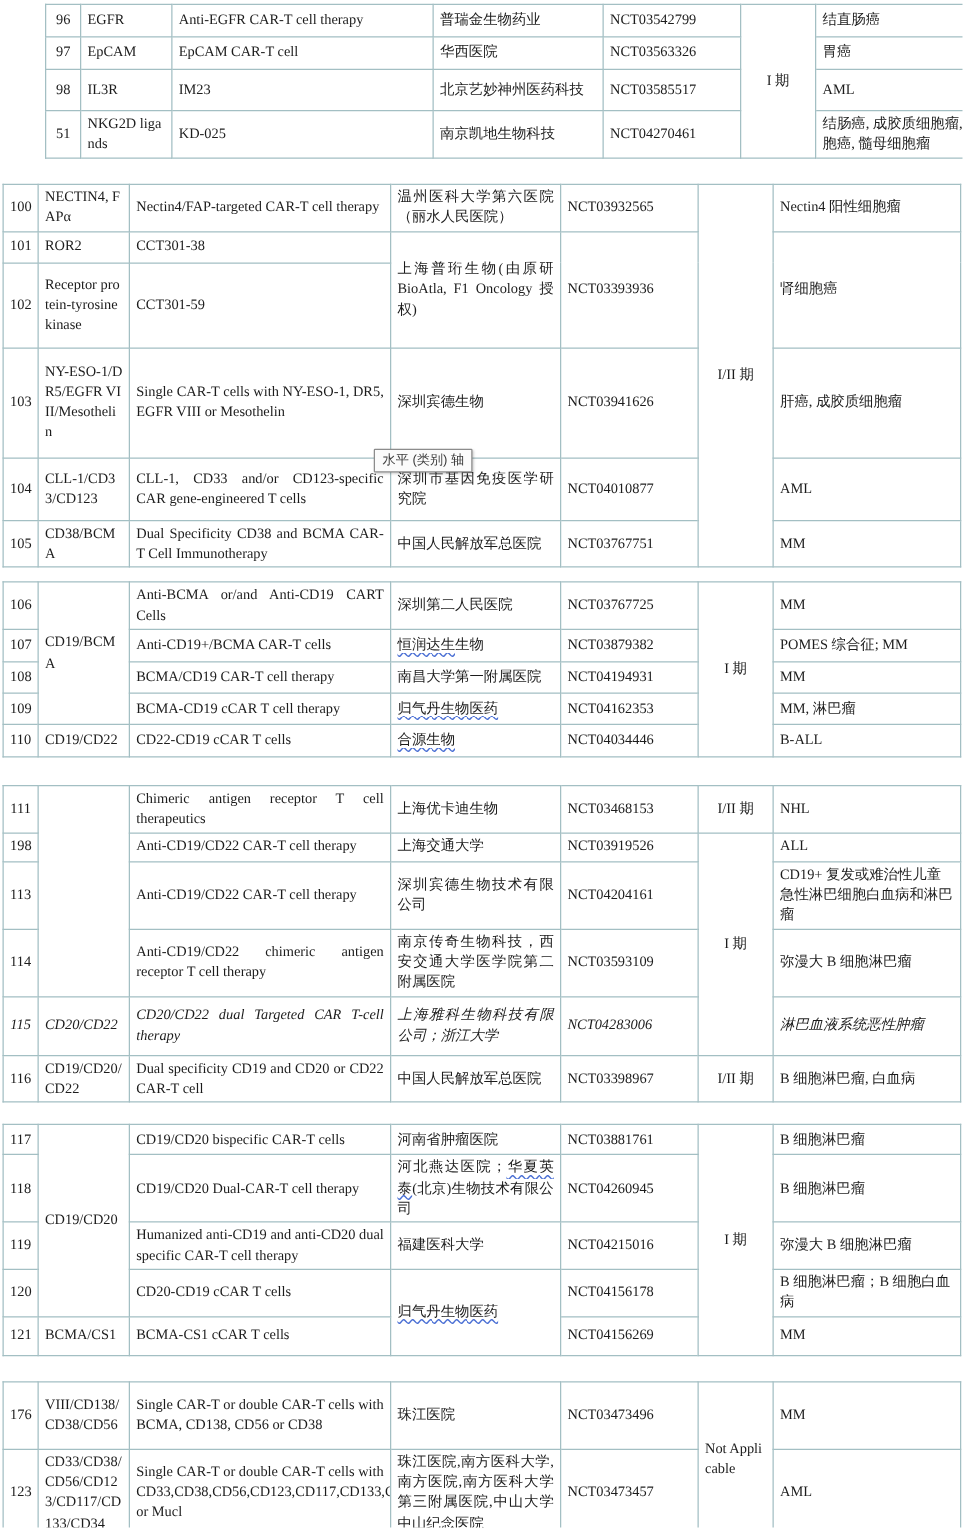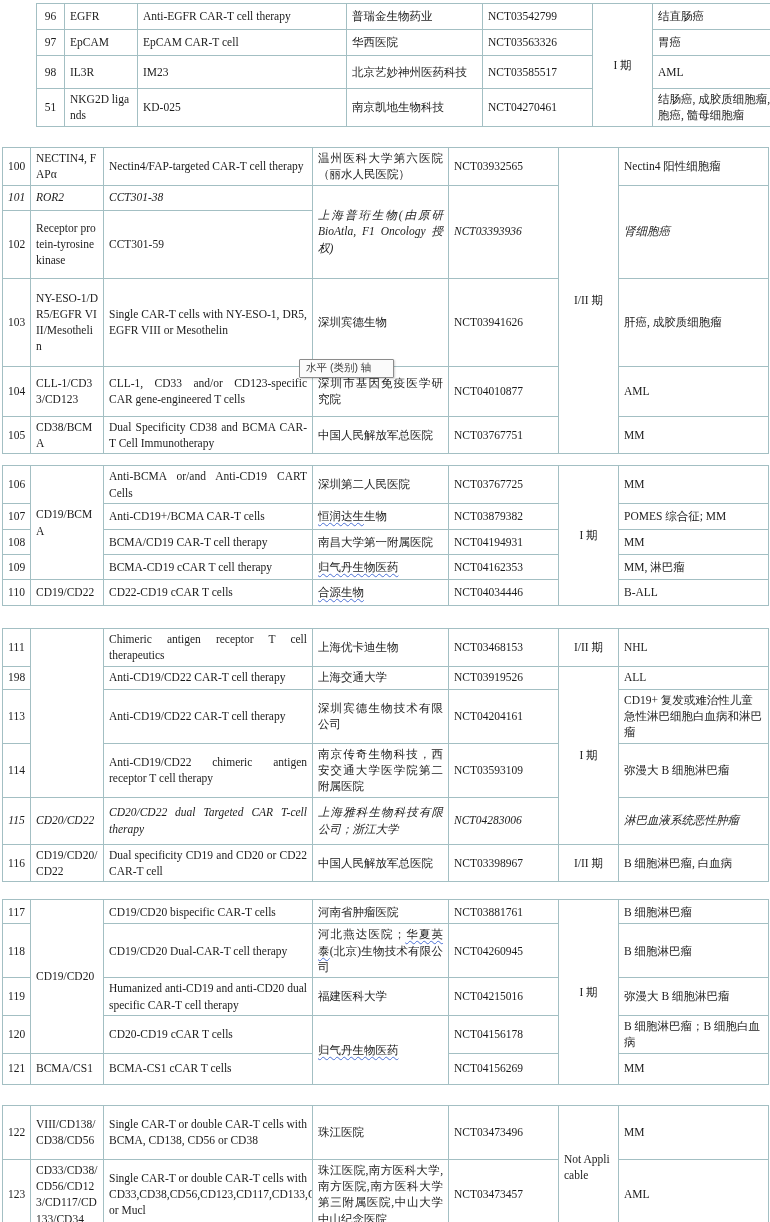--- a/index.html
+++ b/index.html
@@ -36,21 +36,21 @@
     text-decoration:underline;
     text-decoration-style:wavy;
     text-decoration-color:var(--squiggle);
     text-decoration-thickness:1px;
     text-underline-offset:2px;
   }
   td.cl-left{text-align:left;word-break:break-all;}
   .tooltip{
     position:absolute;left:299px;top:356px;
     background:#fbfbfb;border:1px solid #8c8c8c;border-radius:1px;
-    padding:1px 22px 2px 6px;
+    padding:1px 6px 2px 6px;
     font-family:"Liberation Sans","DejaVu Sans",sans-serif;
     font-size:10.5px;color:#3c3c3c;white-space:nowrap;
     box-shadow:1px 1px 2px rgba(0,0,0,.18);
     z-index:9;
   }
 </style>
 </head>
 <body style="background: rgb(255, 255, 255);">
 
 <div class="page">
@@ -114,21 +114,21 @@
         <tbody>
           <tr style="height: 38px;">
             <td class="col-no">100</td>
             <td class="col-target">NECTIN4, FAPα</td>
             <td class="col-therapy">Nectin4/FAP-targeted CAR-T cell therapy</td>
             <td class="col-inst">温州医科大学第六医院（丽水人民医院）</td>
             <td class="col-nct">NCT03932565</td>
             <td rowspan="6" class="col-phase">I/II 期</td>
             <td class="col-ind">Nectin4 阳性细胞瘤</td>
           </tr>
-          <tr style="height: 25px; font-style: italic;">
+          <tr style="height: 25px;">
             <td class="col-no">101</td>
             <td class="col-target">ROR2</td>
             <td class="col-therapy">CCT301-38</td>
             <td rowspan="2" class="col-inst">上海普珩生物(由原研 BioAtla, F1 Oncology 授权)</td>
             <td rowspan="2" class="col-nct">NCT03393936</td>
             <td rowspan="2" class="col-ind">肾细胞癌</td>
           </tr>
           <tr style="height: 68px;">
             <td class="col-no">102</td>
             <td class="col-target">Receptor protein-tyrosine kinase</td>
@@ -327,21 +327,21 @@
           <col style="width: 28px;">
           <col style="width: 73px;">
           <col style="width: 209px;">
           <col style="width: 136px;">
           <col style="width: 110px;">
           <col style="width: 60px;">
           <col style="width: 150px;">
         </colgroup>
         <tbody>
           <tr style="height: 54px;">
-            <td class="col-no">122</td>
+            <td class="col-no">176</td>
             <td class="col-target">VIII/CD138/CD38/CD56</td>
             <td class="col-therapy">Single CAR-T or double CAR-T cells with BCMA, CD138, CD56 or CD38</td>
             <td class="col-inst">珠江医院</td>
             <td class="col-nct">NCT03473496</td>
             <td rowspan="2" class="col-phase cl-left">Not Applicable</td>
             <td class="col-ind">MM</td>
           </tr>
           <tr style="height: 70px;">
             <td class="col-no">123</td>
             <td class="col-target">CD33/CD38/CD56/CD123/CD117/CD133/CD34</td>

